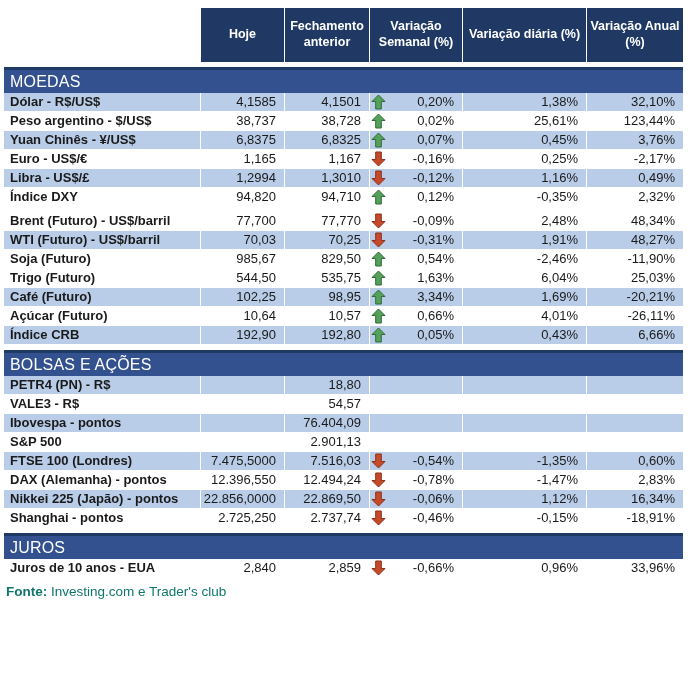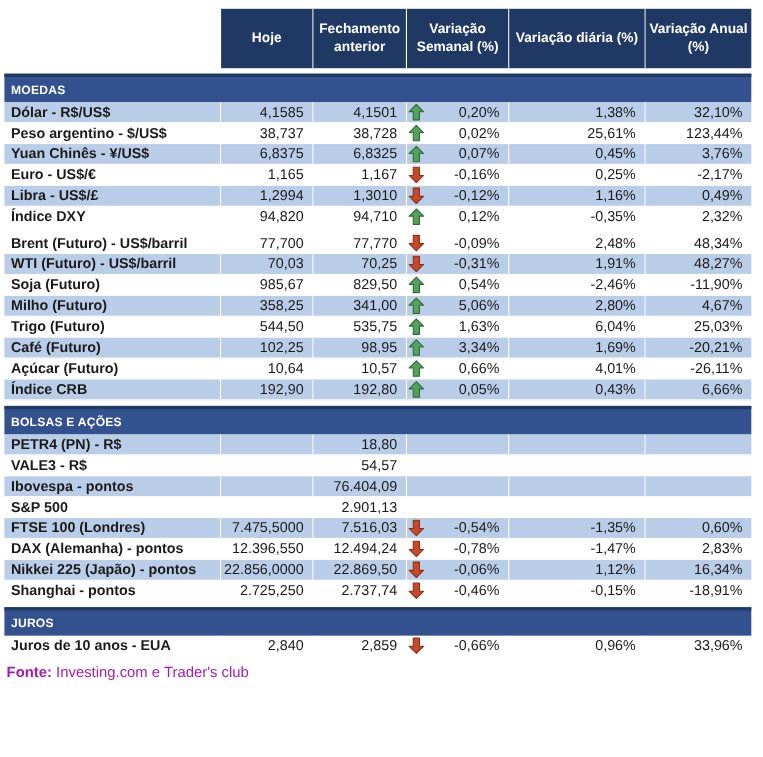--- a/index.html
+++ b/index.html
@@ -16,42 +16,42 @@
   .corner{background:transparent;}
   .col-head{
     background:#1F3864;color:#ffffff;font-weight:bold;font-size:12.5px;
     display:flex;align-items:center;justify-content:center;text-align:center;
     border-right:1px solid #ffffff;line-height:1.25;padding:2px 3px;box-sizing:border-box;
   }
   .col-head:last-child{border-right:none;}
   
   .band{
     background:#33508F;border-top:3px solid #203A66;color:#ffffff;
-    font-weight:bold;font-size:11px;height:26px;display:flex;align-items:center;
+    font-weight:normal;font-size:16px;height:26px;display:flex;align-items:center;
     padding-left:6px;box-sizing:border-box;letter-spacing:.2px;
   }
   .section{margin-top:5px;}
   .section:first-of-type{margin-top:0;}
   
   .row{height:19px;}
   .cell{
     font-size:13px;color:#1a1a1a;line-height:18px;height:19px;
     border-right:1px solid #ffffff;border-bottom:1px solid #ffffff;
     box-sizing:border-box;white-space:nowrap;overflow:hidden;
   }
   .cell:last-child{border-right:none;}
   .row.shaded .cell{background:#B9CDE8;}
   .row.plain  .cell{background:#ffffff;}
   .c-label{padding-left:6px;text-align:left;font-weight:bold;}
   .c-num{padding-right:8px;text-align:right;}
   .c-var{display:flex;align-items:center;justify-content:space-between;padding:0 8px 0 1px;gap:24px;}
   .c-var .pct{margin-left:auto;}
   .arrow{width:15px;height:16px;flex:0 0 auto;display:inline-block;}
   
-  .fonte{margin-top:6px;padding-left:2px;font-size:13.5px;color:#a21caf;}
+  .fonte{margin-top:6px;padding-left:2px;font-size:13.5px;color:#0f766e;}
   .fonte b{font-weight:bold;}
 </style>
 </head>
 <body>
 
 <div class="sheet">
 
   <div class="grid header-row">
     <div class="corner"></div>
 
@@ -177,33 +177,20 @@
           <div class="cell c-num">829,50</div>
           <div class="cell c-var">
             <span class="arrow"><svg width="15" height="16" viewBox="0 0 15 16">
                 <path d="M7.5 1 L14 7.5 L10.3 7.5 L10.3 15 L4.7 15 L4.7 7.5 L1 7.5 Z" fill="#55A15B" stroke="#2F6B35" stroke-width="1" stroke-linejoin="round"></path>
               </svg></span>
             <span class="pct">0,54%</span>
           </div>
           <div class="cell c-num">-2,46%</div>
           <div class="cell c-num">-11,90%</div>
         </div>
-        <div class="grid row shaded">
-          <div class="cell c-label">Milho (Futuro)</div>
-          <div class="cell c-num">358,25</div>
-          <div class="cell c-num">341,00</div>
-          <div class="cell c-var">
-            <span class="arrow"><svg width="15" height="16" viewBox="0 0 15 16">
-                <path d="M7.5 1 L14 7.5 L10.3 7.5 L10.3 15 L4.7 15 L4.7 7.5 L1 7.5 Z" fill="#55A15B" stroke="#2F6B35" stroke-width="1" stroke-linejoin="round"></path>
-              </svg></span>
-            <span class="pct">5,06%</span>
-          </div>
-          <div class="cell c-num">2,80%</div>
-          <div class="cell c-num">4,67%</div>
-        </div>
         <div class="grid row plain">
           <div class="cell c-label">Trigo (Futuro)</div>
           <div class="cell c-num">544,50</div>
           <div class="cell c-num">535,75</div>
           <div class="cell c-var">
             <span class="arrow"><svg width="15" height="16" viewBox="0 0 15 16">
                 <path d="M7.5 1 L14 7.5 L10.3 7.5 L10.3 15 L4.7 15 L4.7 7.5 L1 7.5 Z" fill="#55A15B" stroke="#2F6B35" stroke-width="1" stroke-linejoin="round"></path>
               </svg></span>
             <span class="pct">1,63%</span>
           </div>

